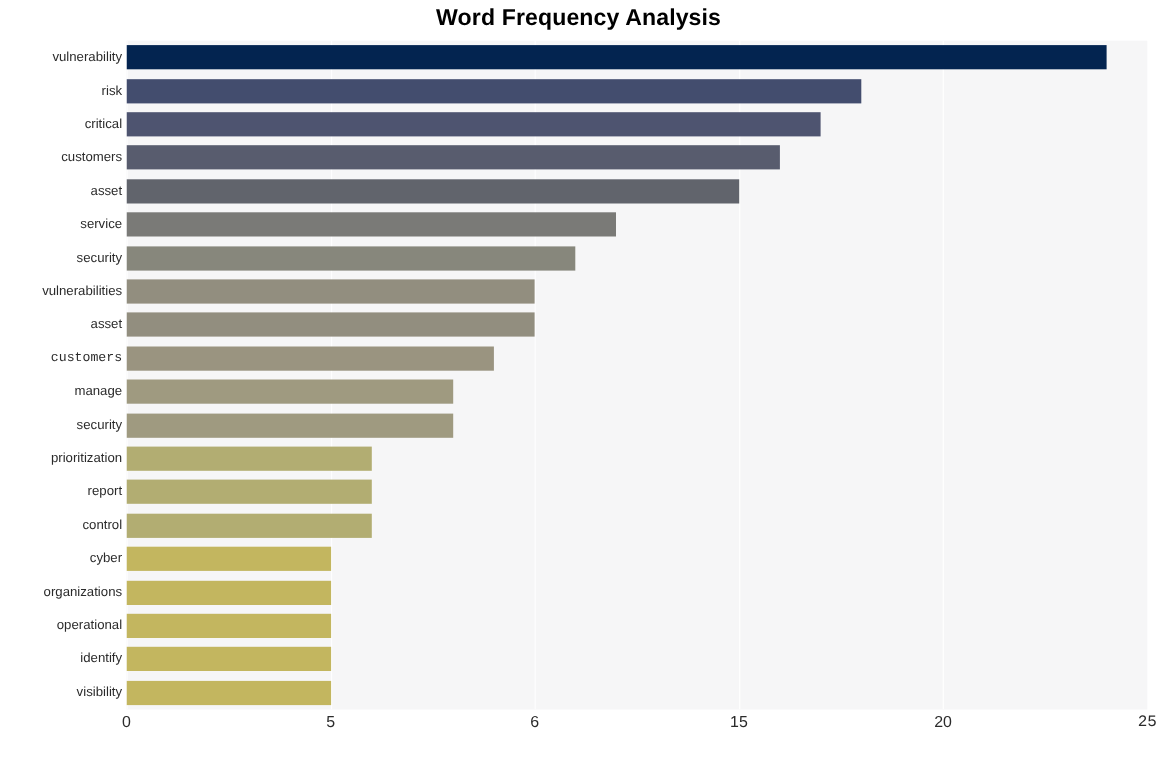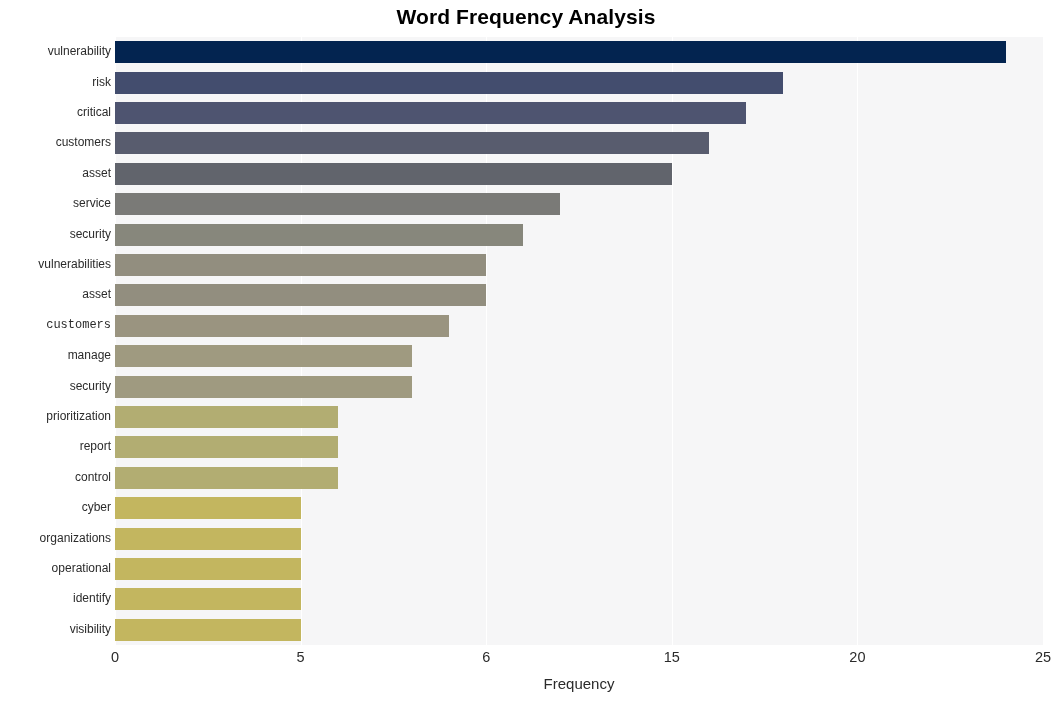--- a/index.html
+++ b/index.html
@@ -177,18 +177,17 @@
       <div class="y-label" style="top: 555.4px;">identify</div>
       <div class="y-label" style="top: 585.8px;">visibility</div>
     </div>
 
   <div id="x-labels">
       <div class="x-label" style="left: 115px;">0</div>
       <div class="x-label" style="left: 300.6px;">5</div>
       <div class="x-label" style="left: 486.2px;">6</div>
       <div class="x-label" style="left: 671.8px;">15</div>
       <div class="x-label" style="left: 857.4px; text-align: center;">20</div>
-      <div class="x-label" style="left: 1043px;">25</div>
+      <div class="x-label" style="left: 1043px; font-family: Liberation Mono, monospace;">25</div>
     </div>
 
-  <div id="x-axis-title">Frequency</div>
 
 </div>
 
 </body></html>

